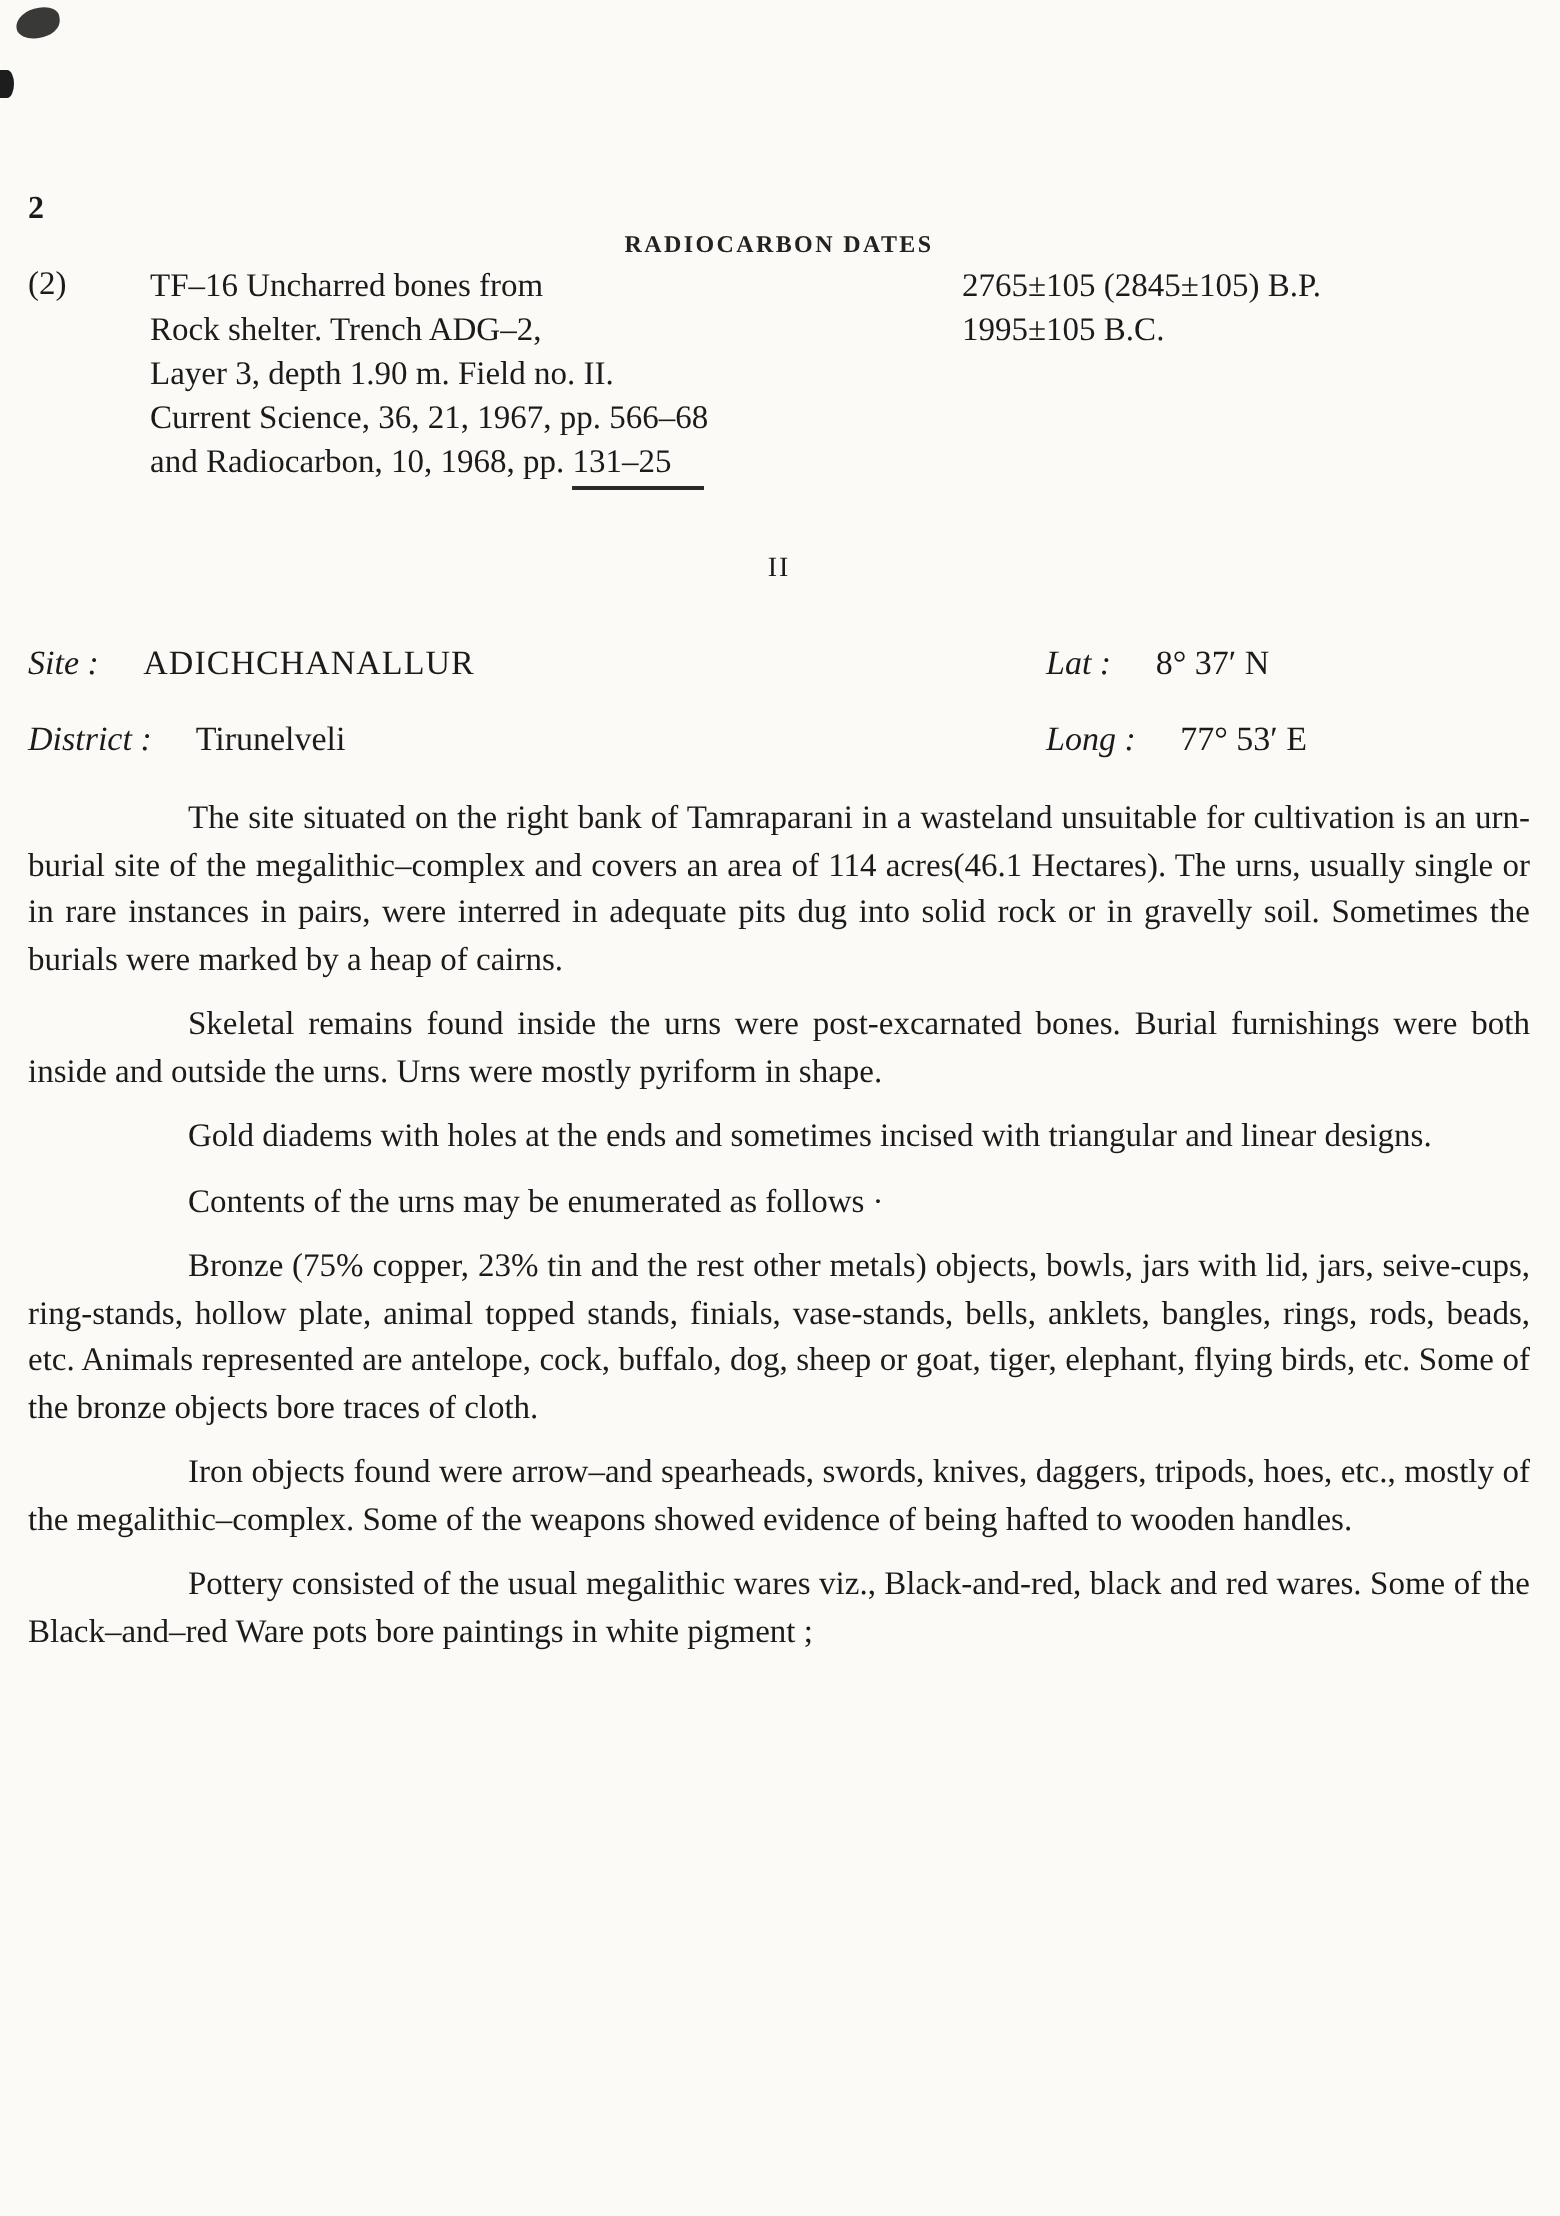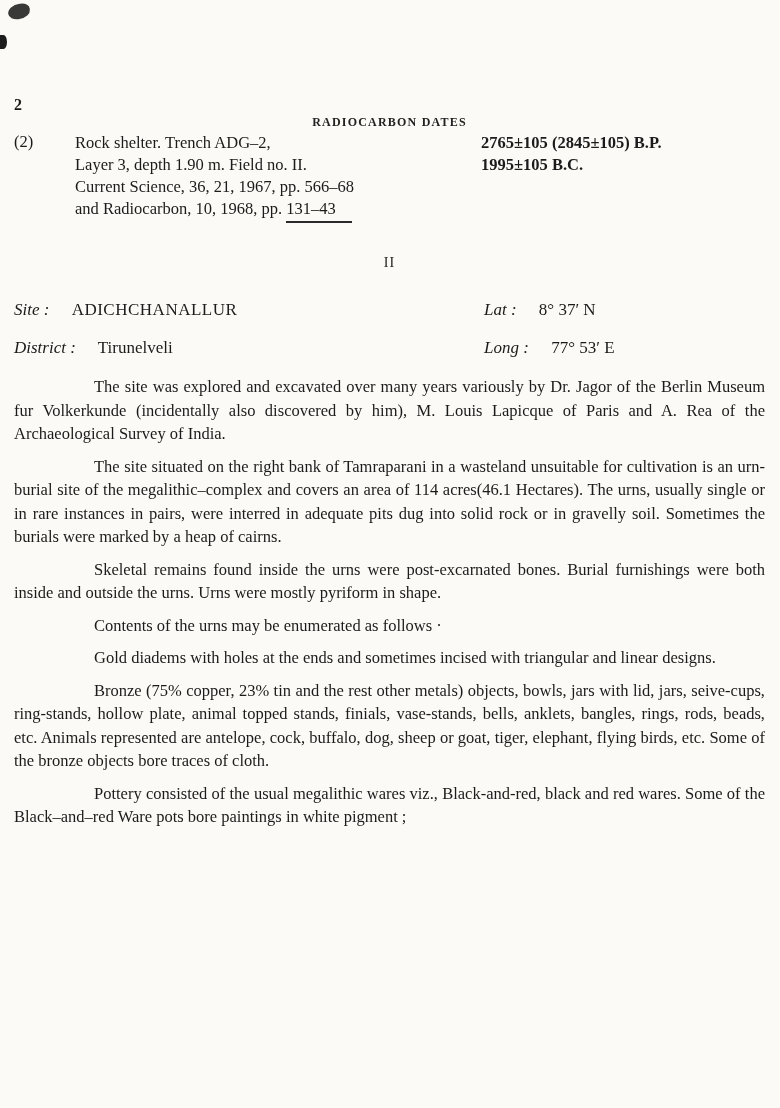--- a/index.html
+++ b/index.html
@@ -78,39 +78,39 @@
     padding-bottom: 1px;
     padding-right: 16px;
     margin-right: -16px;
   }
   .entry-dates {
     margin-left: auto;
     width: 284px;
     flex: 0 0 auto;
     font-size: 16.5px;
     line-height: 22px;
-    font-weight: bold;
   }
 
   
   .section-numeral {
     text-align: center;
     font-size: 14px;
     letter-spacing: 1px;
     margin-top: 32px;
     margin-bottom: 28px;
   }
 
   
   .info-row {
     display: flex;
     align-items: center;
     margin-bottom: 16px;
     font-size: 17px;
     line-height: 22px;
+    gap: 39px;
   }
   .info-left { width: 470px; flex: 0 0 auto; }
   .info-right { width: 280px; flex: 0 0 auto; }
   .info-label { font-style: italic; margin-right: 18px; }
   .info-value { }
   .site-value { letter-spacing: 0.5px; }
 
   
   .body-text { margin-top: 12px; }
   .body-text p {
@@ -132,24 +132,25 @@
   <div class="content">
 
     <div class="header-row">
       <span class="page-number">2</span>
       <span class="running-header">RADIOCARBON DATES</span>
     </div>
 
     <div class="entry-row">
       <span class="entry-label">(2)</span>
       <div class="entry-body">
+        <span class="line">TF–16 Uncharred bones from</span>
         <span class="line">Rock shelter.  Trench ADG–2,</span>
         <span class="line">Layer 3, depth 1.90 m. Field no. II.</span>
         <span class="line"><span class="journal">Current Science</span><span>, 36, 21, 1967, pp. 566–68</span></span>
-        <span class="line"><span>and </span><span class="journal">Radiocarbon</span><span>, 10, 1968, pp. </span><span class="rule-under">131–43</span></span>
+        <span class="line"><span>and </span><span class="journal">Radiocarbon</span><span>, 10, 1968, pp. </span><span class="rule-under">131–25</span></span>
       </div>
       <div class="entry-dates">
         <span class="line" style="display:block">2765±105 (2845±105) B.P.</span>
         <span class="line" style="display:block">1995±105 B.C.</span>
       </div>
     </div>
 
     <div class="section-numeral">II</div>
 
     <div class="info-row">
@@ -169,23 +170,23 @@
         <span class="info-value">Tirunelveli</span>
       </div>
       <div class="info-right">
         <span class="info-label">Long :</span>
         <span class="info-value">77° 53′ E</span>
       </div>
     </div>
 
 
     <div class="body-text">
-      <p>The site was explored and excavated over many years variously by Dr. Jagor of the Berlin Museum fur Volkerkunde (incidentally also discovered by him), M. Louis Lapicque of Paris and A. Rea of the Archaeological Survey of India.</p>
       <p>The site situated on the right bank of Tamraparani in a wasteland unsuitable for cultivation is an urn-burial site of the megalithic–complex and covers an area of 114 acres(46.1 Hectares). The urns, usually single or in rare instances in pairs, were interred in adequate pits dug into solid rock or in gravelly soil.  Sometimes the burials were marked by a heap of cairns.</p>
       <p>Skeletal remains found inside the urns were post-excarnated bones.  Burial furnishings were both inside and outside the urns.  Urns were mostly pyriform in shape.</p>
+      <p>Gold diadems with holes at the ends and sometimes incised with triangular and linear designs.</p>
       <p>Contents of the urns may be enumerated as follows ·</p>
-      <p>Gold diadems with holes at the ends and sometimes incised with triangular and linear designs.</p>
       <p>Bronze (75% copper, 23% tin and the rest other metals) objects, bowls, jars with lid, jars, seive-cups, ring-stands, hollow plate, animal topped stands, finials, vase-stands, bells, anklets, bangles, rings, rods, beads, etc.  Animals represented are antelope, cock, buffalo, dog, sheep or goat, tiger, elephant, flying birds, etc.  Some of the bronze objects bore traces of cloth.</p>
+      <p>Iron objects found were arrow–and spearheads, swords, knives, daggers, tripods, hoes, etc., mostly of the megalithic–complex.  Some of the weapons showed evidence of  being hafted to wooden handles.</p>
       <p>Pottery consisted of the usual megalithic wares viz.,  Black-and-red, black and red wares.  Some of  the Black–and–red Ware pots bore paintings in white pigment ;</p>
     </div>
 
   </div>
 </div>
 
 </body></html>

